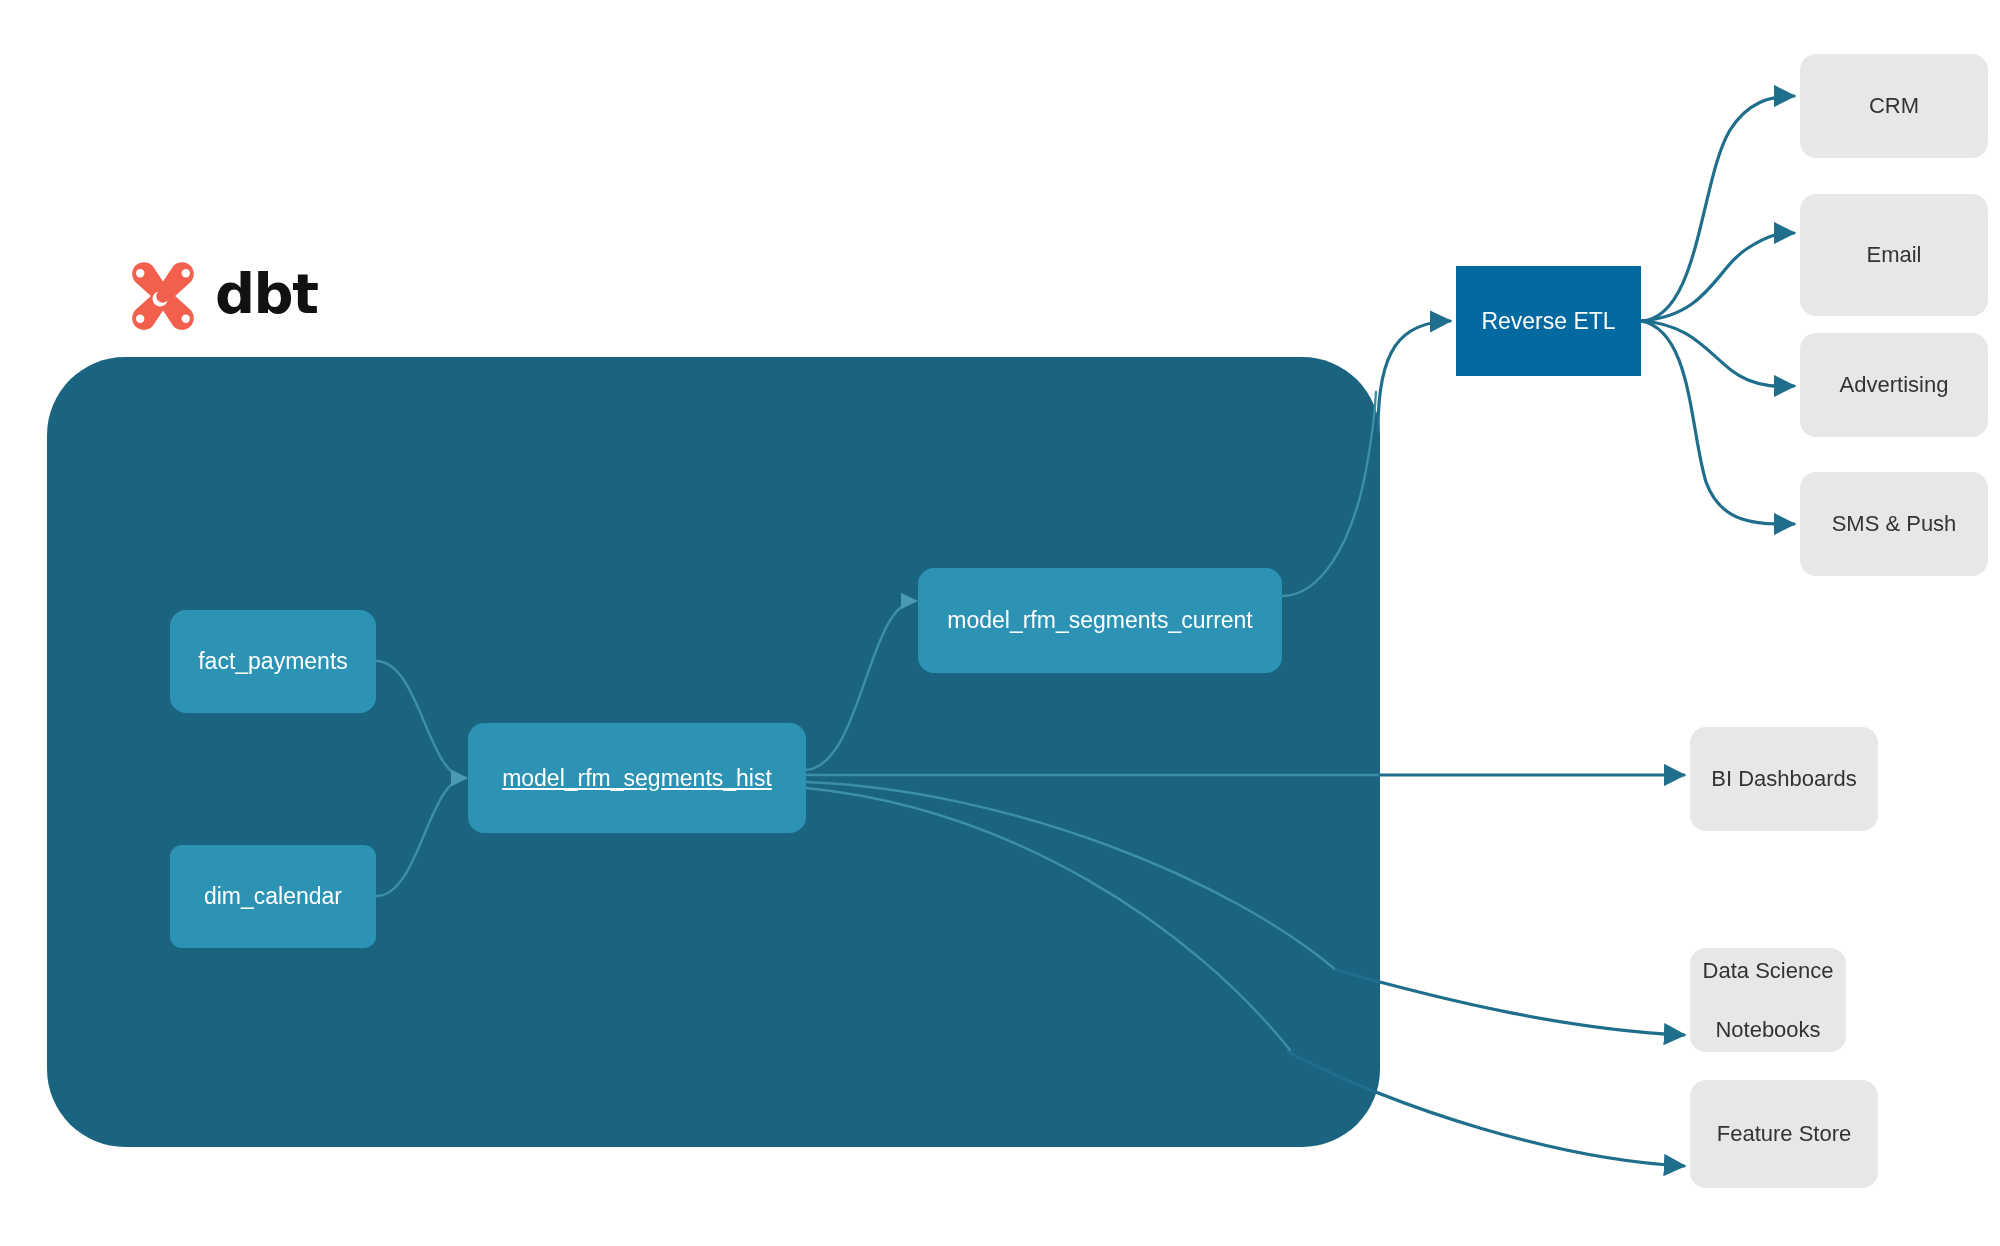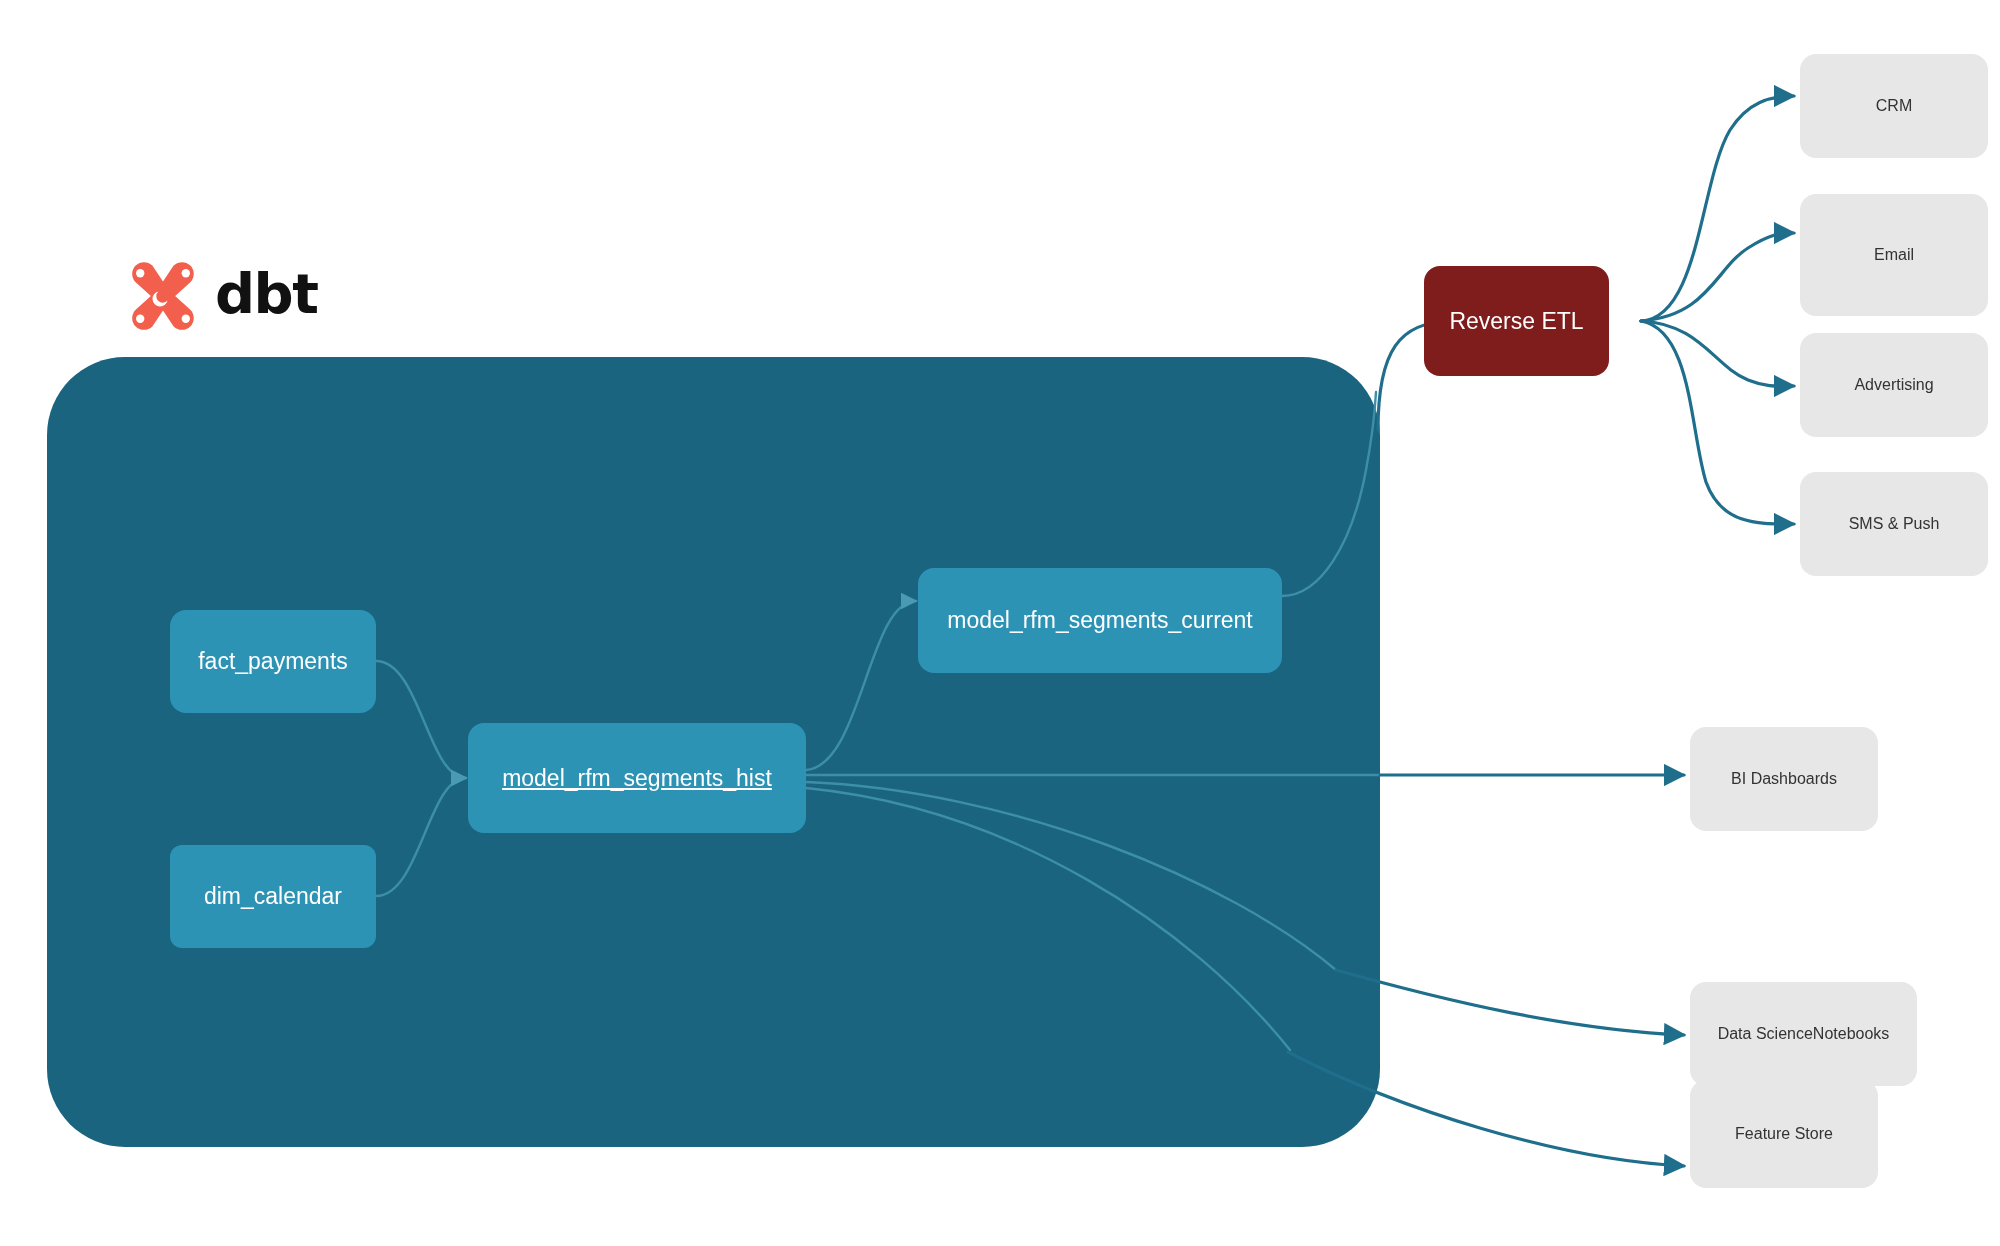--- a/index.html
+++ b/index.html
@@ -69,55 +69,55 @@
   }
 
   #node-fact-payments  { left: 170px; top: 610px; width: 206px; height: 103px; }
   #node-dim-calendar   { left: 170px; top: 845px; width: 206px; height: 103px; border-radius: 12px; }
   #node-hist           { left: 468px; top: 723px; width: 338px; height: 110px; text-decoration: underline; }
   #node-current        { left: 918px; top: 568px; width: 364px; height: 105px; }
 
   
   #node-reverse-etl {
     position: absolute;
-    left: 1424px;
+    left: 1456px;
     top: 266px;
     width: 185px;
     height: 110px;
-    background: #7f1d1d;
-    border-radius: 16px;
+    background: #0369a1;
+    border-radius: 0;
     color: #ffffff;
     font-size: 23px;
     display: flex;
     align-items: center;
     justify-content: center;
   }
 
   
   .dest-node {
     position: absolute;
     background: #e7e7e7;
     border-radius: 16px;
     color: #333333;
-    font-size: 16px;
+    font-size: 22px;
     display: flex;
     align-items: center;
     justify-content: center;
     text-align: center;
     line-height: 1.32;
     box-sizing: border-box;
     padding: 0 10px;
   }
 
   #dest-crm        { left: 1800px; top: 54px;   width: 188px; height: 104px; }
   #dest-email      { left: 1800px; top: 194px;  width: 188px; height: 122px; }
   #dest-advertising{ left: 1800px; top: 333px;  width: 188px; height: 104px; }
   #dest-sms        { left: 1800px; top: 472px;  width: 188px; height: 104px; }
   #dest-bi         { left: 1690px; top: 727px;  width: 188px; height: 104px; }
-  #dest-ds         { left: 1690px; top: 982px;  width: 227px; height: 104px; }
+  #dest-ds         { left: 1690px; top: 948px;  width: 156px; height: 104px; flex-direction: column; }
   #dest-fs         { left: 1690px; top: 1080px; width: 188px; height: 108px; text-align: center; }
 
   
   #edges-inner, #edges-outer {
     position: absolute;
     left: 0; top: 0;
     width: 2000px;
     height: 1246px;
     pointer-events: none;
   }

